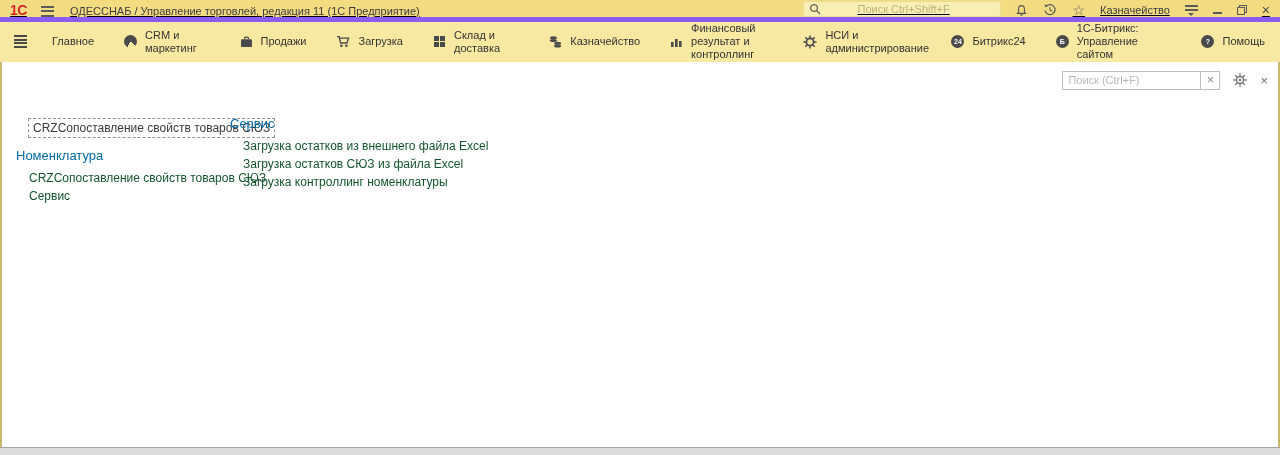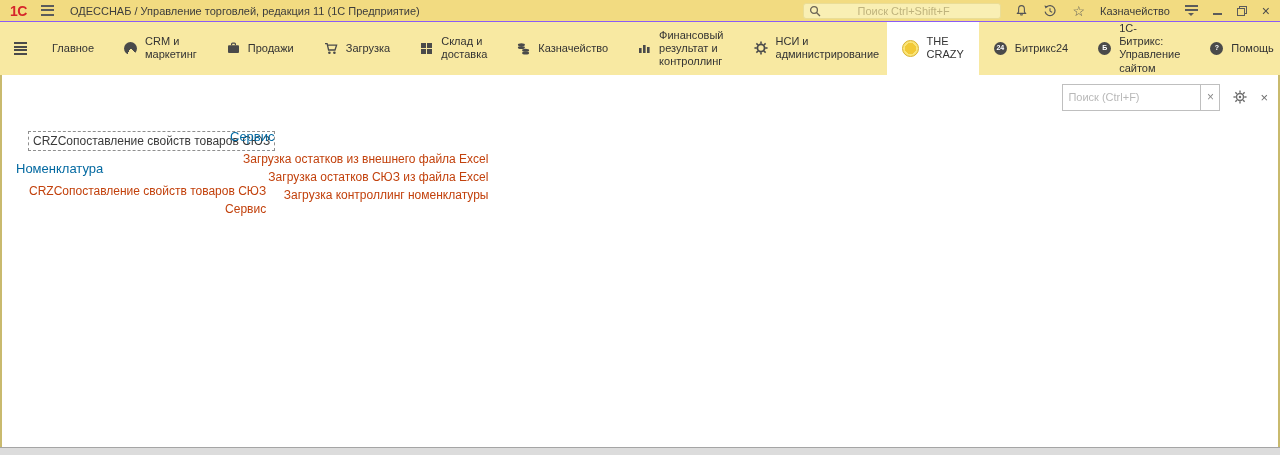--- a/index.html
+++ b/index.html
@@ -1,22 +1,22 @@
 <!DOCTYPE html>
 <html><head>
 <meta charset="utf-8">
 <style>
   * { box-sizing: border-box; margin: 0; padding: 0; }
   html,body { width:1280px; height:455px; }
   body { font-family:"Liberation Sans", sans-serif; background:#fff; overflow:hidden; }
   .app { width:1280px; height:455px; display:flex; flex-direction:column; }
 
   
-  .titlebar { flex:0 0 22px; background:#f2db81; border-bottom:1px solid #8b5cf6;
-              display:flex; align-items:center; padding:0 10px; }
+  .titlebar { flex:0 0 22px; background:#f2db81; border-bottom:5px solid #8b5cf6;
+              display:flex; align-items:flex-end; padding:0 10px;text-decoration:underline; }
   .logo { color:#d6252b; font-weight:800; font-size:14px; letter-spacing:-0.5px; line-height:1; }
   .hamb { width:13px; height:11px; margin-left:14px; cursor:pointer;
           background:linear-gradient(#5b5b5b 0 2px, transparent 2px 4.5px, #5b5b5b 4.5px 6.5px, transparent 6.5px 9px, #5b5b5b 9px 11px); }
   .win-title { margin-left:16px; font-size:11px; color:#3c3c3c; white-space:nowrap; }
   .tb-search { margin-left:auto; width:198px; height:16px; background:#f9efb4; border:1px solid #eadd96;
                border-radius:3px; display:flex; align-items:center; gap:4px; padding:0 5px; }
   .tb-search input { flex:1; min-width:0; background:transparent; border:none; outline:none;
                      font-family:inherit; font-size:11px; color:#3c3c3c;margin-left:32px; }
   .tb-search input::placeholder { color:#bfb37d; }
   .tb-icons { display:flex; align-items:center; gap:15px; margin-left:14px; }
@@ -49,35 +49,35 @@
   .coin { width:17px; height:17px; border-radius:50%; flex:0 0 auto; border:1px solid #d8b02c;
           background:radial-gradient(circle at 50% 50%, #f2c936 0 52%, #fae478 53% 100%); }
   .badge { width:13px; height:13px; border-radius:50%; background:#4a4a4a; color:#fff; flex:0 0 auto;
            font-size:7px; font-weight:bold; display:flex; align-items:center; justify-content:center; }
   .icn { display:flex; align-items:center; flex:0 0 auto; }
 
   
   .content { flex:1 1 auto; background:#fff; position:relative;
              border-left:2px solid #c9ba6e; border-right:2px solid #c9ba6e; }
   .panel-toolbar { position:absolute; top:9px; right:10px; display:flex; align-items:center; gap:13px; }
-  .panel-search { display:flex; align-items:stretch; width:158px; height:27px; border:1px solid #bfbfbf; background:#15803d; }
+  .panel-search { display:flex; align-items:stretch; width:158px; height:19px; border:1px solid #bfbfbf; background:#15803d; }
   .panel-search input { flex:1; min-width:0; border:none; outline:none; font-family:inherit; font-size:11px; color:#3c3c3c; padding:0 5px; }
   .panel-search input::placeholder { color:#b8b8b8; }
   .ps-clear { width:19px; border-left:1px solid #bfbfbf; display:flex; align-items:center; justify-content:center;
               font-size:12px; color:#8a8a8a; cursor:pointer; background:#fff; }
   .panel-close { font-size:13px; color:#6e6e6e; line-height:13px; cursor:pointer; }
 
   .quick-item { position:absolute; left:26px; top:56px; border:1px dashed #8f8f8f; padding:2px 4px;
                 font-size:12px; color:#3a3a3a; cursor:pointer; }
   .section { position:absolute; }
   .section.s-nomenklatura { left:14px; top:86px; }
   .section.s-servis { left:228px; top:54px; }
   .section-title { color:#0369a1; font-size:13px; line-height:15px; cursor:pointer; }
   .section-items { margin-top:6px; padding-left:13px; }
-  .cmd-link { font-size:12px; line-height:18px; color:#c2410c; cursor:pointer; white-space:nowrap;text-align:right; }
+  .cmd-link { font-size:12px; line-height:18px; color:#14532d; cursor:pointer; white-space:nowrap; }
 
   .bottom-strip { flex:0 0 8px; background:#dcdcdc; border-top:1px solid #a5a5a5; }
 </style>
 </head>
 <body>
 
 <div class="app">
 
   <div class="titlebar">
     <span class="logo">1С</span>
@@ -204,24 +204,20 @@
               <line x1="11.4" y1="11.4" x2="13.3" y2="13.3"></line>
               <line x1="13.3" y1="2.7" x2="11.4" y2="4.6"></line>
               <line x1="2.7" y1="13.3" x2="4.6" y2="11.4"></line>
             </g>
             <circle cx="8" cy="8" r="4.1" fill="none" stroke="#4a4a4a" stroke-width="2"></circle>
           </svg>
       </span>
       <span class="w95">НСИ и администрирование</span>
     </div>
 
-    <div class="tab active">
-      <span class="coin"></span>
-      <span>THE CRAZY</span>
-    </div>
 
     <div class="tab">
       <span class="badge">24</span>
       <span>Битрикс24</span>
     </div>
 
     <div class="tab">
       <span class="badge">Б</span>
       <span class="w125">1С-Битрикс: Управление сайтом</span>
     </div>

